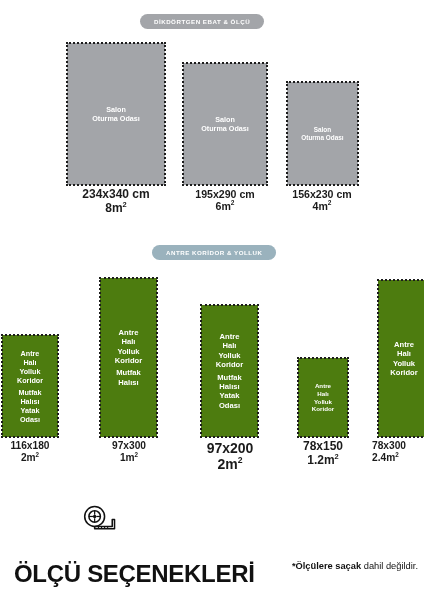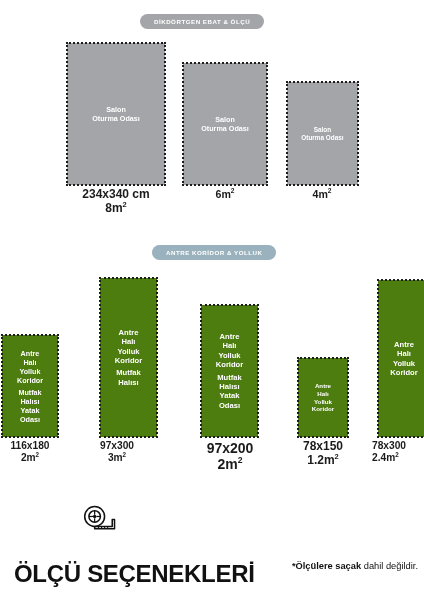--- a/index.html
+++ b/index.html
@@ -121,30 +121,32 @@
   <span class="area"><span>8m</span><sup>2</sup></span>
 </div>
 
 <div class="rect gray" style="left:183px; top:63px; width:84px; height:122px; font-size:7.2px;">
   <div class="label-block">
     <span class="ln">Salon</span>
     <span class="ln">Oturma Odası</span>
   </div>
 </div>
 <div class="caption" style="left:178px; top:188px; width:94px; font-size:10.6px;">
+  <span class="dims">195x290 cm</span>
   <span class="area"><span>6m</span><sup>2</sup></span>
 </div>
 
 <div class="rect gray" style="left:287px; top:82px; width:71px; height:103px; font-size:6.4px;">
   <div class="label-block">
     <span class="ln">Salon</span>
     <span class="ln">Oturma Odası</span>
   </div>
 </div>
 <div class="caption" style="left:275px; top:188px; width:94px; font-size:10.6px;">
+  <span class="dims">156x230 cm</span>
   <span class="area"><span>4m</span><sup>2</sup></span>
 </div>
 
 <div class="badge badge-blue" id="badge-1" style="left:152px; top:245px;">ANTRE KORİDOR &amp; YOLLUK</div>
 
 <div class="rect blue" style="left:2px; top:335px; width:56px; height:102px; font-size:7.2px;">
   <div class="label-block">
     <span class="ln">Antre</span>
     <span class="ln">Halı</span>
     <span class="ln">Yolluk</span>
@@ -167,23 +169,23 @@
     <span class="ln">Antre</span>
     <span class="ln">Halı</span>
     <span class="ln">Yolluk</span>
     <span class="ln">Koridor</span>
   </div>
   <div class="label-block">
     <span class="ln">Mutfak</span>
     <span class="ln">Halısı</span>
   </div>
 </div>
-<div class="caption" style="left:86px; top:440px; width:62px; font-size:10.2px;">
+<div class="caption" style="left:98px; top:440px; width:62px; font-size:10.2px;">
   <span class="dims">97x300</span>
-  <span class="area"><span>3m</span><sup>2</sup></span>
+  <span class="area"><span>1m</span><sup>2</sup></span>
 </div>
 
 <div class="rect blue" style="left:201px; top:305px; width:57px; height:132px; font-size:7.6px;">
   <div class="label-block">
     <span class="ln">Antre</span>
     <span class="ln">Halı</span>
     <span class="ln">Yolluk</span>
     <span class="ln">Koridor</span>
   </div>
   <div class="label-block">

